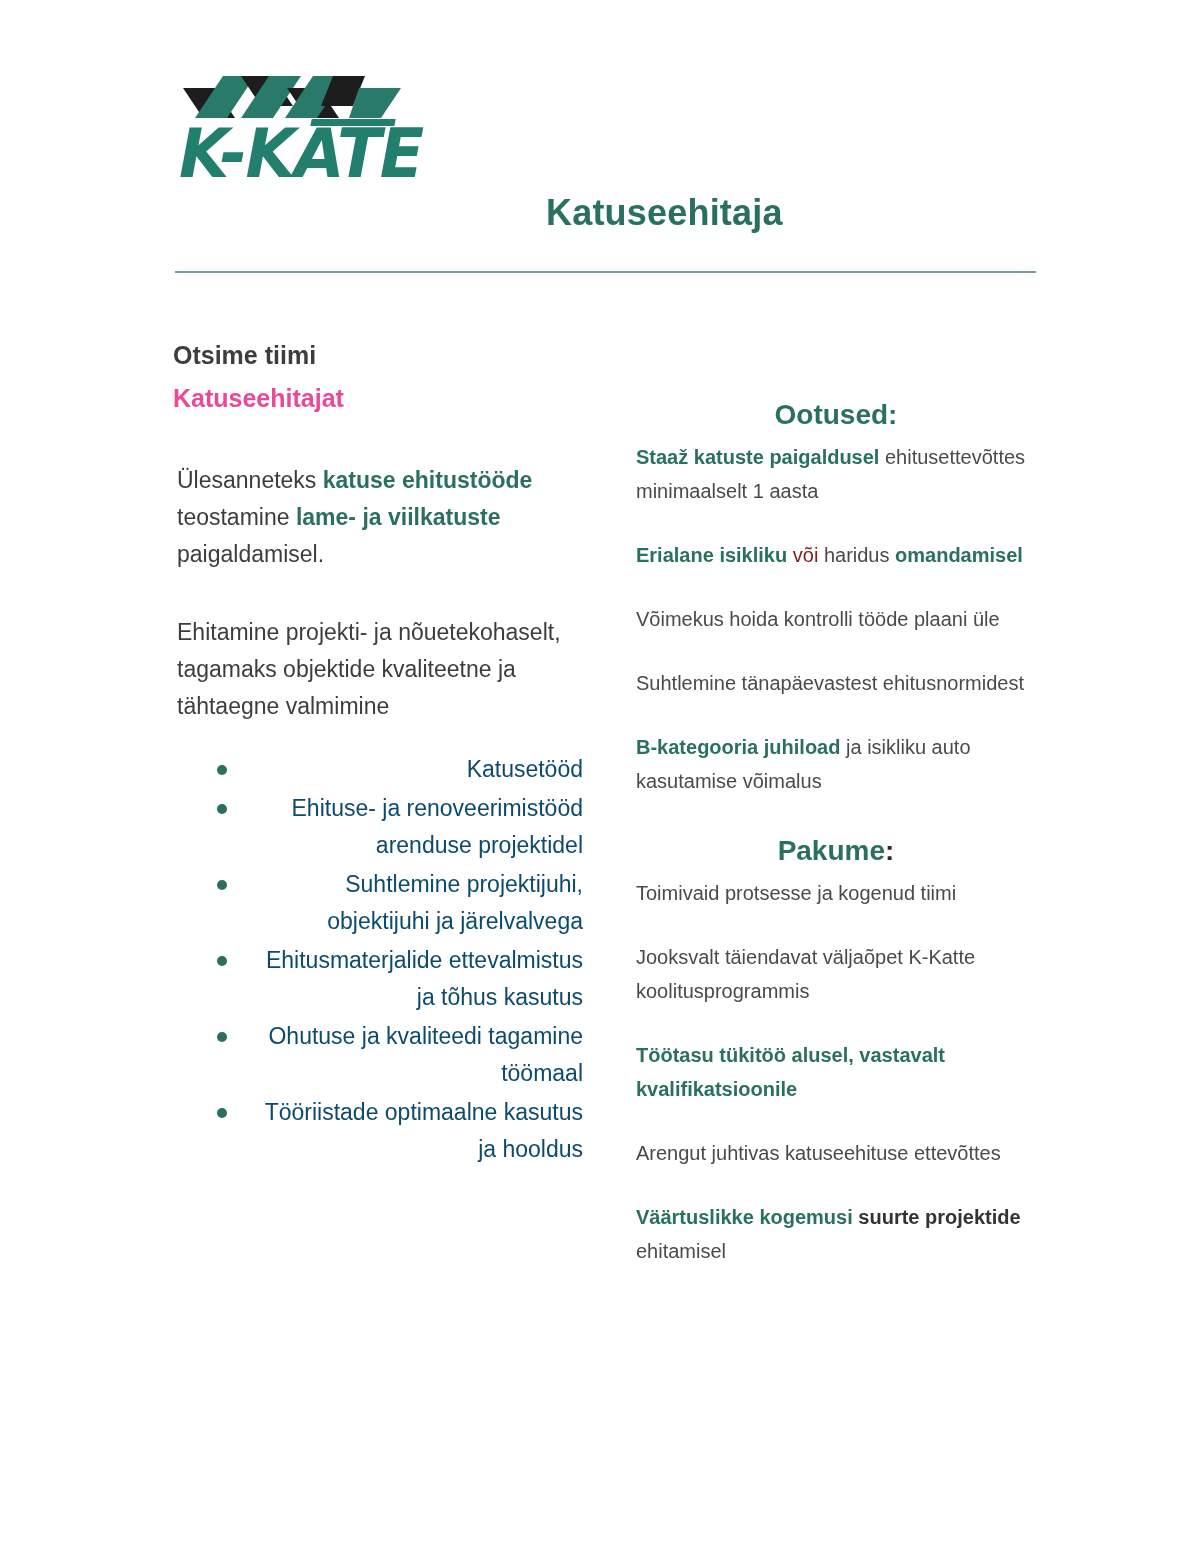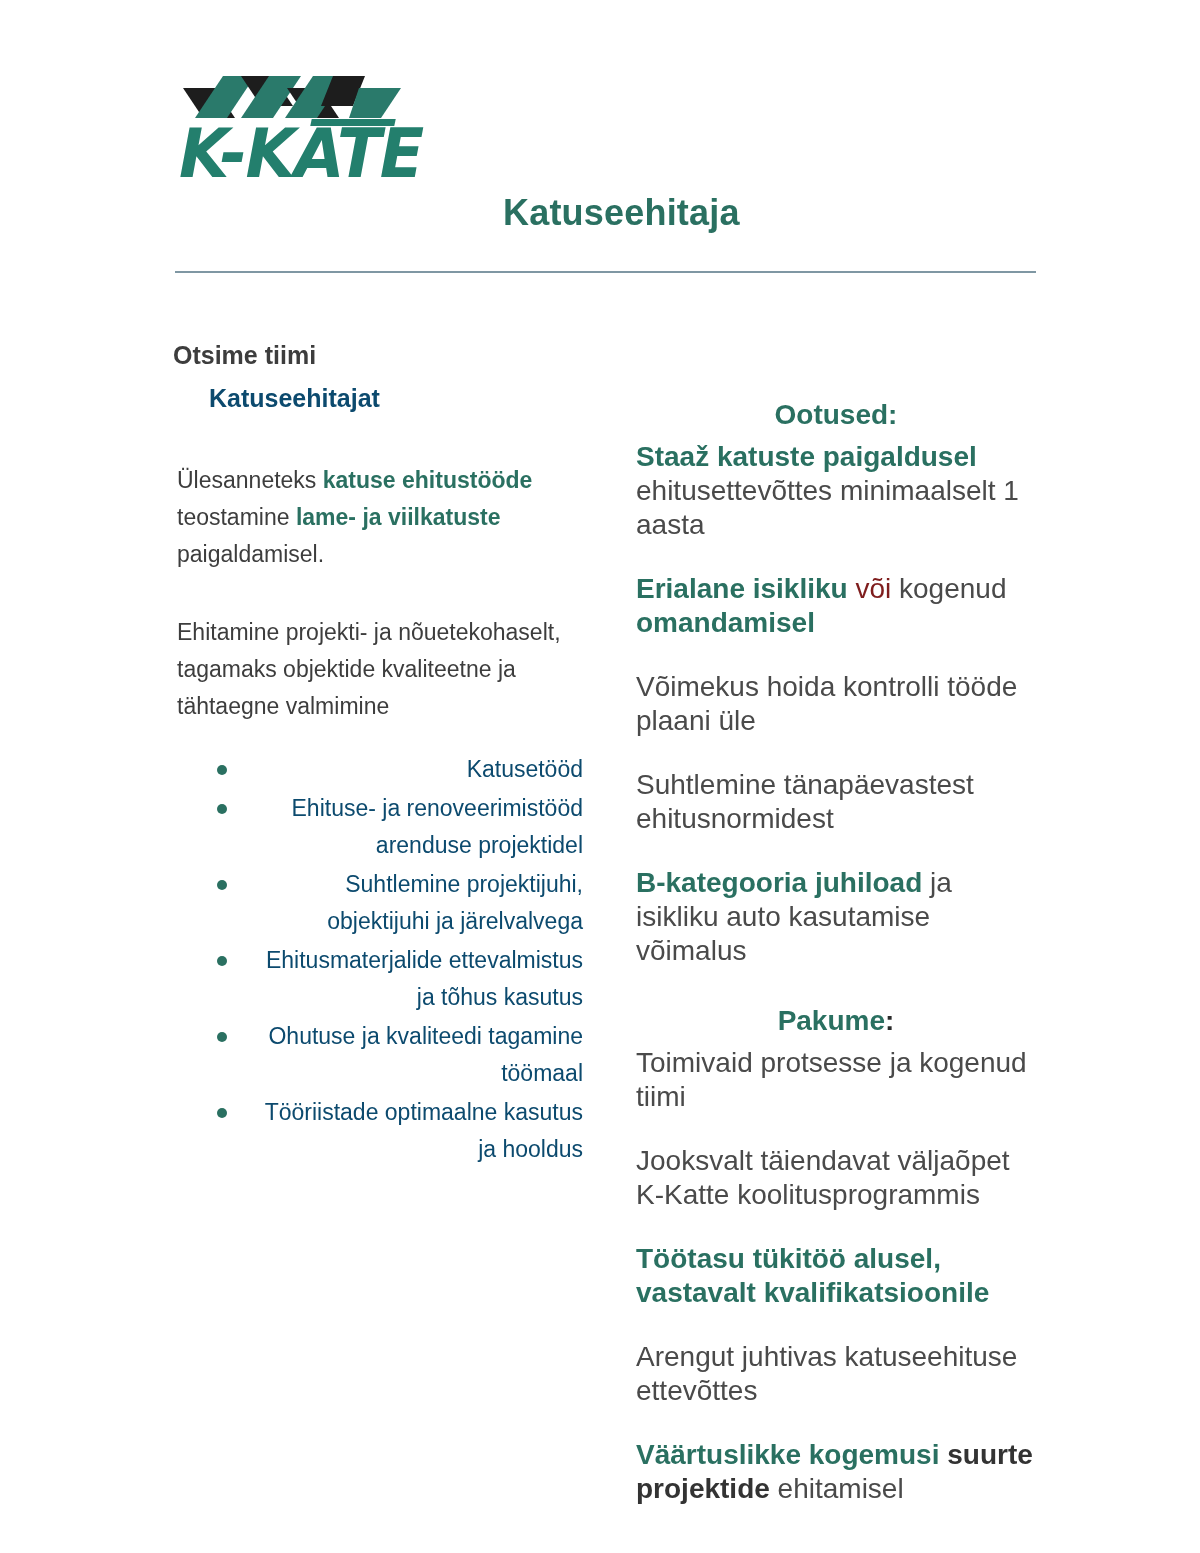--- a/index.html
+++ b/index.html
@@ -62,21 +62,21 @@
     left: 128px;
     top: 47px;
     width: 84px;
     height: 7px;
     background: #237f6d;
     transform: skewX(-12deg);
   }
 
   #doc-title {
     position: absolute;
-    left: 503px;
+    left: 546px;
     top: 192px;
     font-size: 36px;
     font-weight: 700;
     color: #2a7061;
     letter-spacing: 0.2px;
     white-space: nowrap;
   }
 
   #divider {
     position: absolute;
@@ -101,21 +101,21 @@
     width: 400px;
   }
 
   .lead {
     font-size: 25px;
     font-weight: 700;
     line-height: 43px;
     color: #3d3d3d;
     margin: 0;
   }
-  .lead .teal { color: #0c4a6e; margin-left: 36px; }
+  .lead .teal { color: #ec4899; }
 
   .para {
     font-size: 23px;
     line-height: 37px;
     color: #3d3d3d;
     margin: 4px;
   }
   .para .tb { font-weight: 700; color: #2a7061; }
 
   .gap-lg { height: 38px; }
@@ -151,21 +151,21 @@
     font-size: 28px;
     font-weight: 700;
     color: #2a7061;
     margin: 0 0 6px 0;
     line-height: 38px;
     text-align: center;
   }
   .sec-head .dark { color: #2b2b2b; }
 
   .item {
-    font-size: 28px;
+    font-size: 20px;
     line-height: 34px;
     color: #2b2b2b;
     margin: 0 0 30px 0;
   }
   .item:last-child { margin-bottom: 0; }
   .item .tb { font-weight: 700; color: #2a7061; }
   .item .db { font-weight: 700; color: #333333; }
   .item .mid { color: #7f1d1d; }
   .item .lite { color: #4a4a4a; }
 </style>
@@ -222,21 +222,21 @@
       <li>Ohutuse ja kvaliteedi tagamine töömaal</li>
       <li>Tööriistade optimaalne kasutus ja hooldus</li>
     </ul>
 </div>
 
 <div id="col-right">
 
   <h2 class="sec-head">Ootused:</h2>
   <div id="expectations-list">
       <p class="item"><span class="tb">Staaž katuste paigaldusel</span><span class="lite"> ehitusettevõttes minimaalselt 1 aasta</span></p>
-      <p class="item"><span class="tb">Erialane isikliku</span><span class="mid"> või</span><span class="lite"> kogenud </span><span class="tb">omandamisel</span></p>
+      <p class="item"><span class="tb">Erialane isikliku</span><span class="mid"> või</span><span class="lite"> haridus </span><span class="tb">omandamisel</span></p>
       <p class="item"><span class="lite">Võimekus hoida kontrolli tööde plaani üle</span></p>
       <p class="item"><span class="lite">Suhtlemine tänapäevastest ehitusnormidest</span></p>
       <p class="item"><span class="tb">B-kategooria juhiload</span><span class="lite"> ja isikliku auto kasutamise võimalus</span></p>
     </div>
 
   <div style="height:34px"></div>
 
   <h2 class="sec-head"><span>Pakume</span><span class="dark">:</span></h2>
   <div id="offers-list">
       <p class="item"><span class="lite">Toimivaid protsesse ja kogenud tiimi</span></p>

